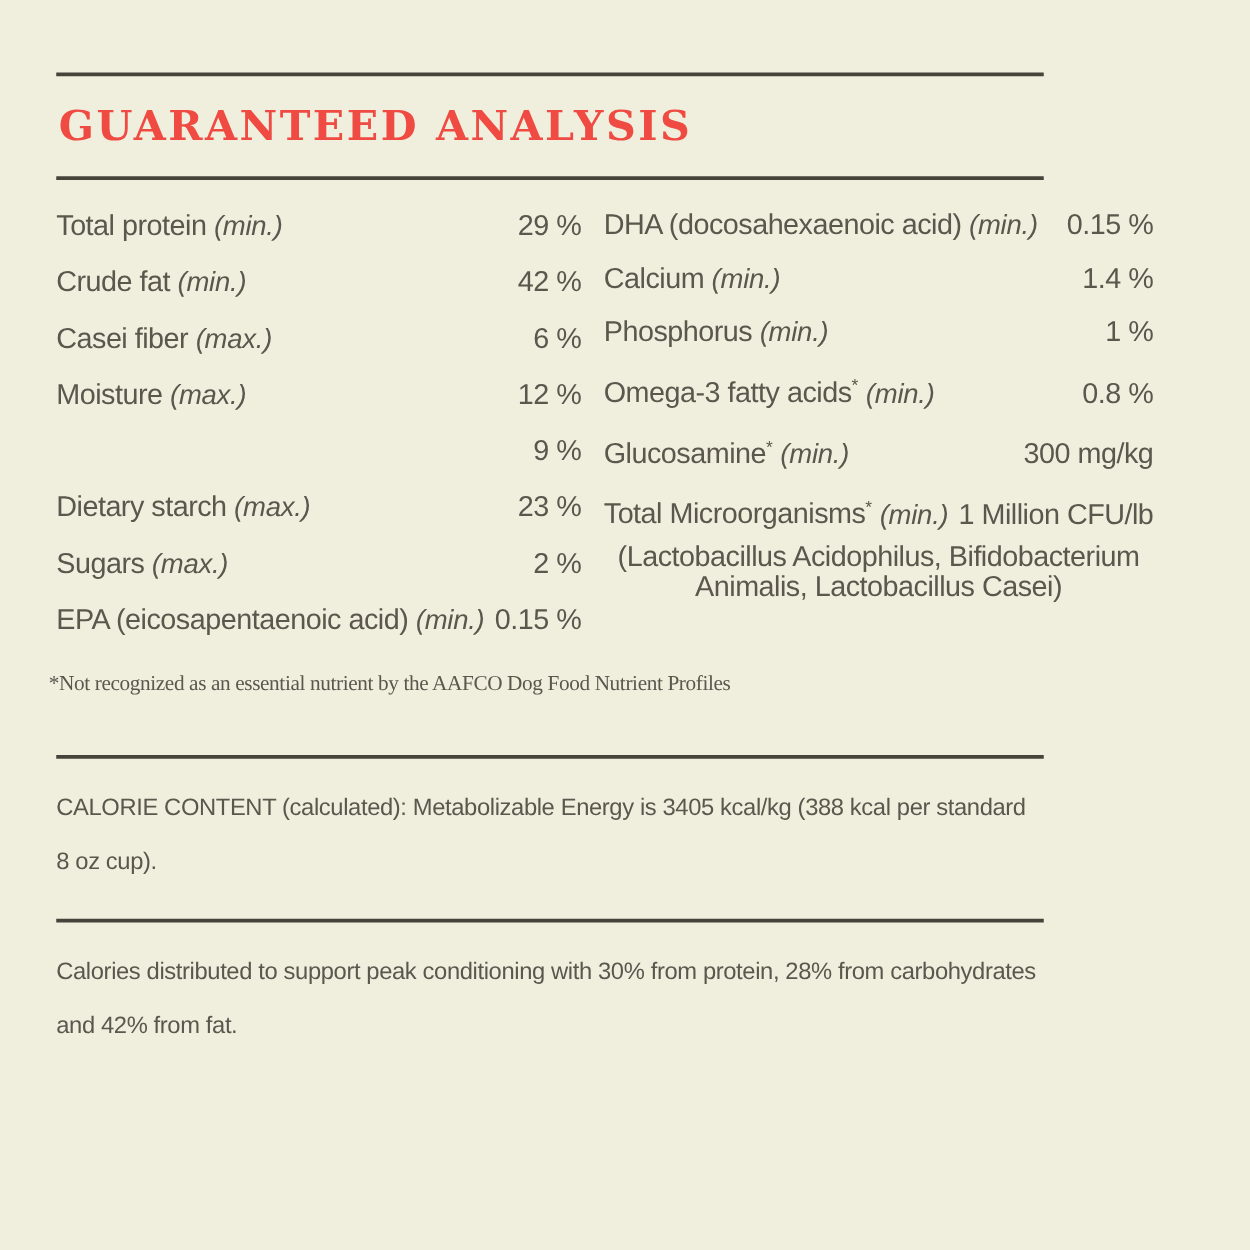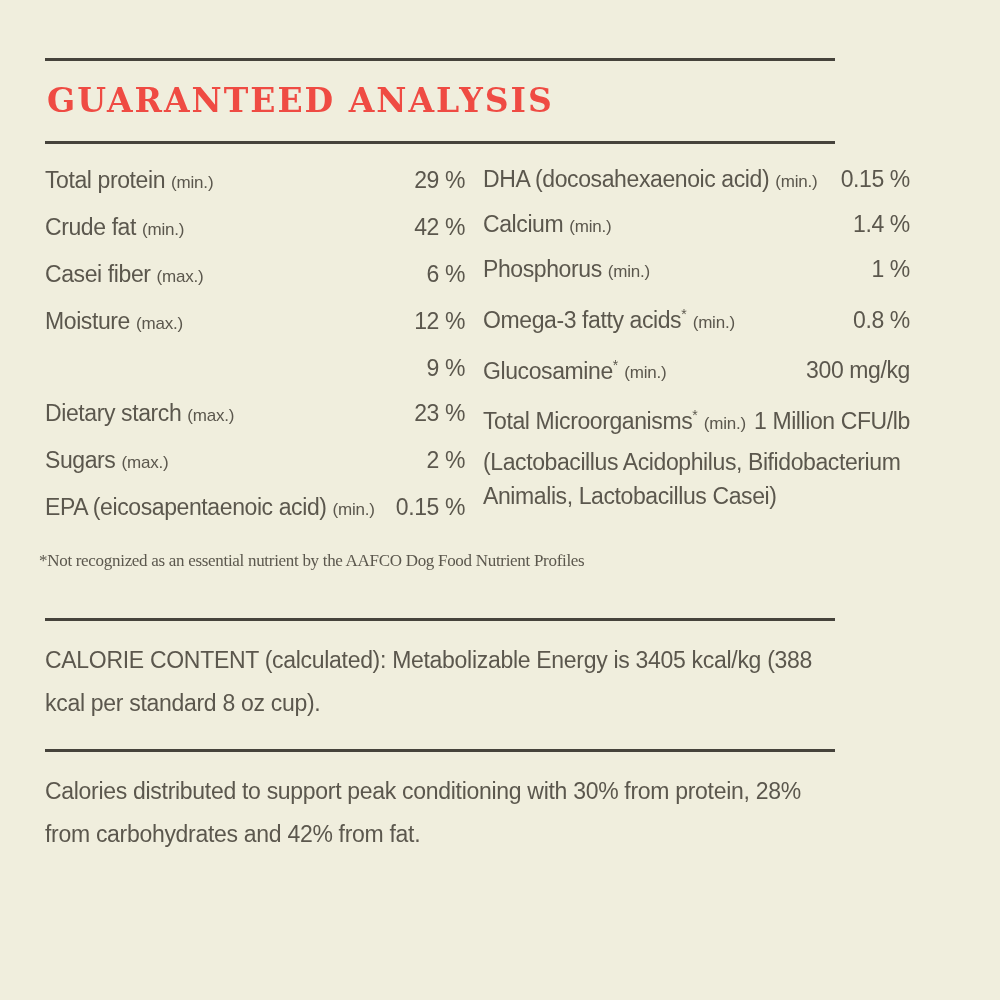--- a/index.html
+++ b/index.html
@@ -44,44 +44,46 @@
     line-height: 45px;
     white-space: nowrap;
   }
   .col-right .row { line-height: 42px; }
   .lbl sup {
     font-size: 14px;
     letter-spacing: 0;
     vertical-align: super;
   }
   .q {
-    font-size: 17px;
+    font-size: 22px;
     margin-left: 6px;
     letter-spacing: -0.2px;
+    font-style: italic;
   }
   .val {
     margin-left: auto;
     padding-left: 8px;
   }
   .cont {
     font-size: 23px;
     letter-spacing: -0.4px;
-    line-height: 34px;
+    line-height: 24px;
     white-space: normal;
+    text-align: center;
   }
   .footnote {
     font-size: 17px;
     letter-spacing: -0.3px;
     line-height: 34px;
     margin: 12px 0 0 -6px;
     font-family: Liberation Serif, serif;
   }
   .rule-cal { margin-top: 40px; }
   .para {
-    font-size: 23px;
+    font-size: 19px;
     letter-spacing: -0.3px;
     line-height: 43px;
     margin-top: 18px;
   }
   .rule-dist { margin-top: 24px; }
 </style>
 </head>
 <body>
 
 <div class="sheet">

